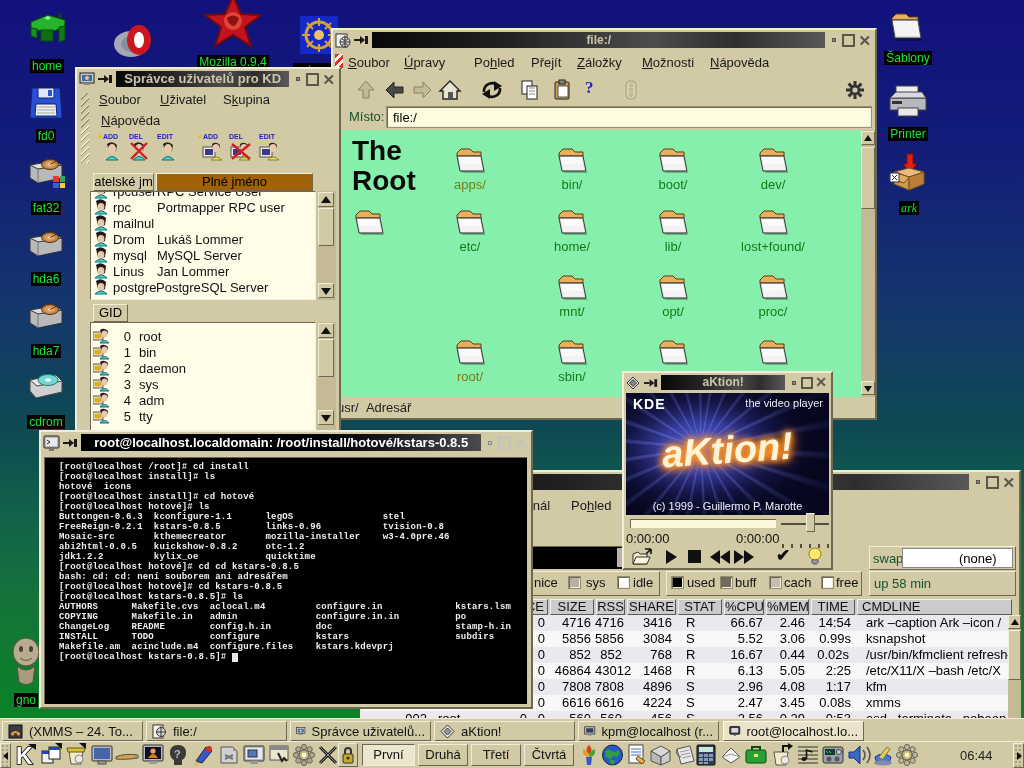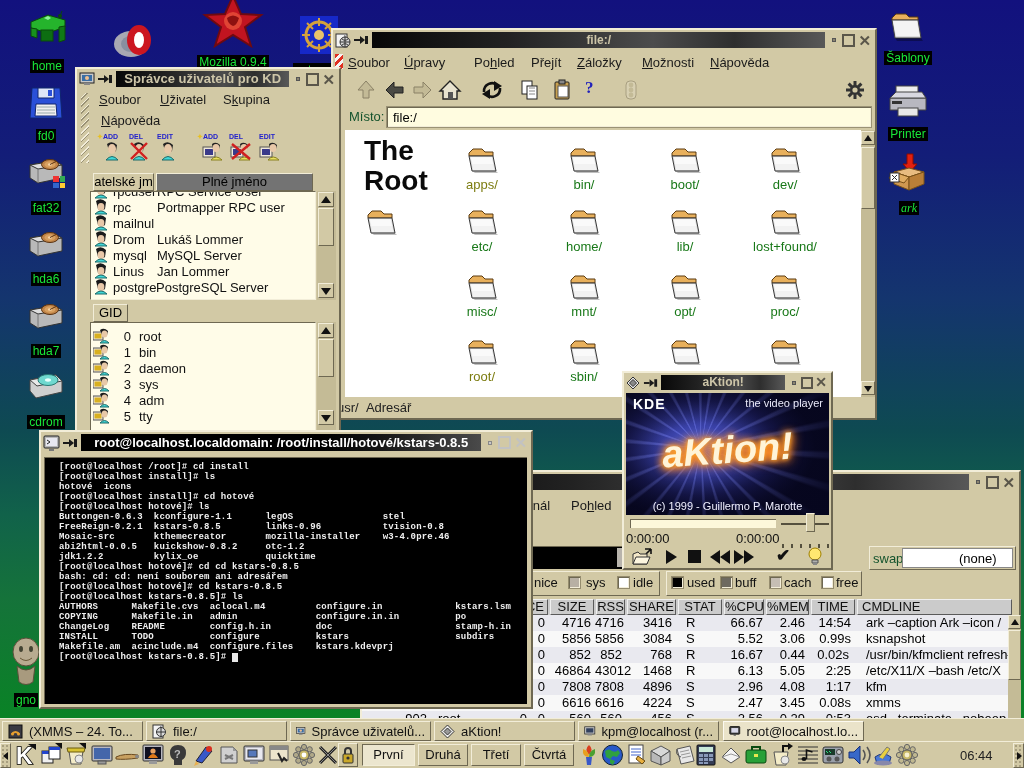--- a/index.html
+++ b/index.html
@@ -249,21 +249,21 @@
             <path d="M18.4 5.6 L5.6 18.4"></path>
           </g>
         </g>
         <circle cx="12" cy="12" r="2.6" fill="#d2c9a5"></circle>
       </svg>
  </div>
 
  <div class="mi" style="left:16px;top:79px">Místo:</div>
  <div class="abs" style="left:53px;top:76px;width:486px;height:22px;background:#fffce0;box-shadow:inset 1px 1px 0 #6e6852,inset -1px -1px 0 #f2edd8;font:13px 'Liberation Sans',sans-serif;line-height:22px;padding-left:6px;border:1px solid #9a9275">file:/</div>
 
- <div class="abs" style="left:12px;top:100px;width:528px;height:267px;background:#ffffff;overflow:hidden">
+ <div class="abs" style="left:0px;top:100px;width:528px;height:267px;background:#86efac;overflow:hidden">
   <div class="abs" style="left:19px;top:6px;font:bold 28px 'Liberation Sans',sans-serif;color:#0a0a0a;line-height:30px">The<br>Root</div>
   <div class="fold" style="left:101px;top:15px"><svg width="34" height="29" viewBox="0 0 34 29">
           <use href="#folder"></use>
         </svg><div style="color:#7c7c10">apps/</div></div>
   <div class="fold" style="left:203px;top:15px"><svg width="34" height="29" viewBox="0 0 34 29">
           <use href="#folder"></use>
         </svg><div>bin/</div></div>
   <div class="fold" style="left:304px;top:15px"><svg width="34" height="29" viewBox="0 0 34 29">
           <use href="#folder"></use>
         </svg><div>boot/</div></div>
@@ -278,23 +278,20 @@
         </svg><div>etc/</div></div>
   <div class="fold" style="left:203px;top:77px"><svg width="34" height="29" viewBox="0 0 34 29">
           <use href="#folder"></use>
         </svg><div>home/</div></div>
   <div class="fold" style="left:304px;top:77px"><svg width="34" height="29" viewBox="0 0 34 29">
           <use href="#folder"></use>
         </svg><div>lib/</div></div>
   <div class="fold" style="left:404px;top:77px"><svg width="34" height="29" viewBox="0 0 34 29">
           <use href="#folder"></use>
         </svg><div>lost+found/</div></div>
-  <div class="fold" style="left:101px;top:142px"><svg width="34" height="29" viewBox="0 0 34 29">
-          <use href="#folder"></use>
-        </svg><div>misc/</div></div>
   <div class="fold" style="left:203px;top:142px"><svg width="34" height="29" viewBox="0 0 34 29">
           <use href="#folder"></use>
         </svg><div>mnt/</div></div>
   <div class="fold" style="left:304px;top:142px"><svg width="34" height="29" viewBox="0 0 34 29">
           <use href="#folder"></use>
         </svg><div>opt/</div></div>
   <div class="fold" style="left:404px;top:142px"><svg width="34" height="29" viewBox="0 0 34 29">
           <use href="#folder"></use>
         </svg><div>proc/</div></div>
   <div class="fold" style="left:101px;top:207px"><svg width="34" height="29" viewBox="0 0 34 29">
@@ -391,21 +388,21 @@
       <svg class="abs" style="left:158px;top:8px" width="22" height="20" viewBox="0 0 22 20">
         <rect x="1" y="6" width="12" height="10" fill="#f0e8d8" stroke="#555"></rect>
         <rect x="3" y="8" width="8" height="6" fill="#3a3a8a"></rect>
         <path d="M10 3 Q14 0 18 4 L17 8 Q13 10 11 8 Z" fill="#222"></path>
         <ellipse cx="14" cy="7" rx="3.4" ry="4" fill="#e8c8a8"></ellipse>
         <path d="M9 19 Q14 13 20 19 Z" fill="#e8e060" stroke="#8a8220"></path>
       </svg>
  </div>
 
  <div class="abs out" style="left:16px;top:104px;width:61px;height:18px;background:#d2c9a5;font:13px 'Liberation Sans',sans-serif;text-align:center;line-height:16px;overflow:hidden">atelské jm</div>
- <div class="abs out" style="left:79px;top:104px;width:157px;height:18px;background:#737373;font:13px 'Liberation Sans',sans-serif;text-align:center;line-height:16px">Plné jméno</div>
+ <div class="abs out" style="left:79px;top:104px;width:157px;height:18px;background:#a16207;font:13px 'Liberation Sans',sans-serif;text-align:center;line-height:16px">Plné jméno</div>
  <div class="abs inset" style="left:13px;top:122px;width:226px;height:109px;background:#fffce8;overflow:hidden;font:13px 'Liberation Sans',sans-serif;color:#111">
   <div style="position:relative;top:-9px">
    <div class="urow"><svg class="uic" width="16" height="16" style="margin:0 4px 0 2px">
             <use href="#uhead"></use>
           </svg><b2 style="display:inline-block;width:44px">rpcuser</b2>RPC Service User</div>
    <div class="urow"><svg class="uic" width="16" height="16" style="margin:0 4px 0 2px">
             <use href="#uhead"></use>
           </svg><span style="display:inline-block;width:44px">rpc</span>Portmapper RPC user</div>
    <div class="urow"><svg class="uic" width="16" height="16" style="margin:0 4px 0 2px">
             <use href="#uhead"></use>
@@ -489,20 +486,23 @@
  <div class="menu abs" style="left:209px;top:26px">Po<u>h</u>led</div>
  <div class="abs" style="left:10px;top:74px;width:454px;height:23px;background:#000;box-shadow:inset 1px 1px 0 #6e6852">
       <div class="abs" style="left:245px;top:2px;width:100px;height:19px;background:#b8b4ac"></div>
     </div>
  <div class="abs out" style="left:507px;top:74px;width:147px;height:24px">
    <span class="mi" style="left:3px;top:4px">swap</span>
    <div class="abs" style="left:32px;top:1px;width:111px;height:20px;background:#fff;border:1px solid #888;font:13px 'Liberation Sans',sans-serif;line-height:20px;padding-left:56px">(none)</div>
  </div>
  <div class="abs out" style="left:6px;top:99px;width:292px;height:25px"></div>
  <div class="abs out" style="left:304px;top:99px;width:196px;height:25px"></div>
+ <div class="abs out" style="left:507px;top:99px;width:147px;height:25px">
+      <span class="mi" style="left:4px;top:4px">up 58 min</span>
+    </div>
  <div class="abs" style="left:20px;top:103px;width:480px;height:16px">
   <div class="cbx" style="left:0px;background:#d2c9a5"></div>
       <span class="cbl" style="left:18px">user</span>
   <div class="cbx" style="left:133px;background:#d2c9a5"></div>
       <span class="cbl" style="left:152px">nice</span>
   <div class="cbx" style="left:186px;background:#b8b0a4"></div>
       <span class="cbl" style="left:204px">sys</span>
   <div class="cbx" style="left:235px;background:#fff"></div>
       <span class="cbl" style="left:251px">idle</span>
   <div class="cbx" style="left:289px;background:#000"></div>

